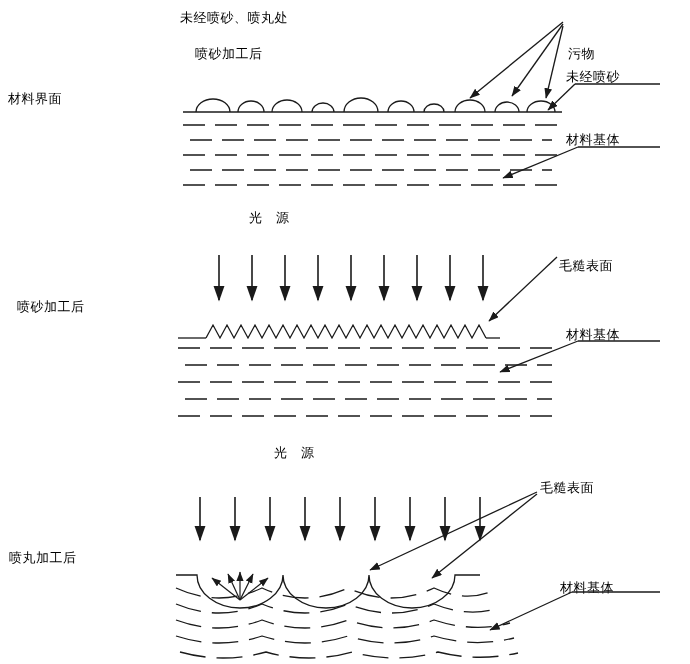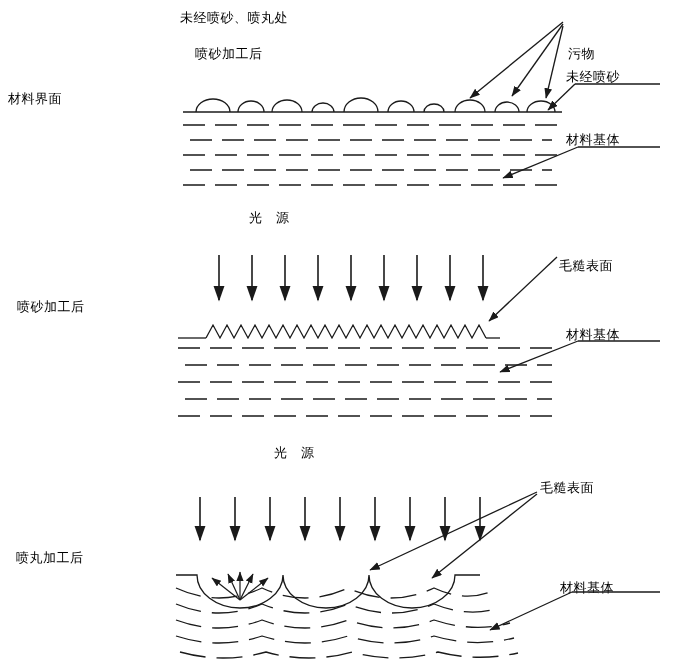--- a/index.html
+++ b/index.html
@@ -37,21 +37,21 @@
 </head>
 <body>
 
 <div id="stage">
 
   <div class="lbl" style="left:180px; top:8px;">未经喷砂、喷丸处</div>
   <div class="lbl" style="left:195px; top:44px;">喷砂加工后</div>
 
   <div class="lbl" style="left:8px;  top:89px;">材料界面</div>
   <div class="lbl" style="left:17px; top:297px;">喷砂加工后</div>
-  <div class="lbl" style="left:16px; top:548px;">喷丸加工后</div>
+  <div class="lbl" style="left:9px; top:548px;">喷丸加工后</div>
 
   <div class="lbl" style="left:568px; top:8px;margin-top:36px;">污物</div>
   <div class="lbl" style="left:566px; top:67px;">未经喷砂</div>
   <div class="lbl" style="left:566px; top:130px;">材料基体</div>
 
   <div class="lbl" style="left:249px; top:208px;">光　源</div>
   <div class="lbl" style="left:559px; top:256px;">毛糙表面</div>
   <div class="lbl" style="left:566px; top:325px;">材料基体</div>
 
   <div class="lbl" style="left:274px; top:443px;">光　源</div>

